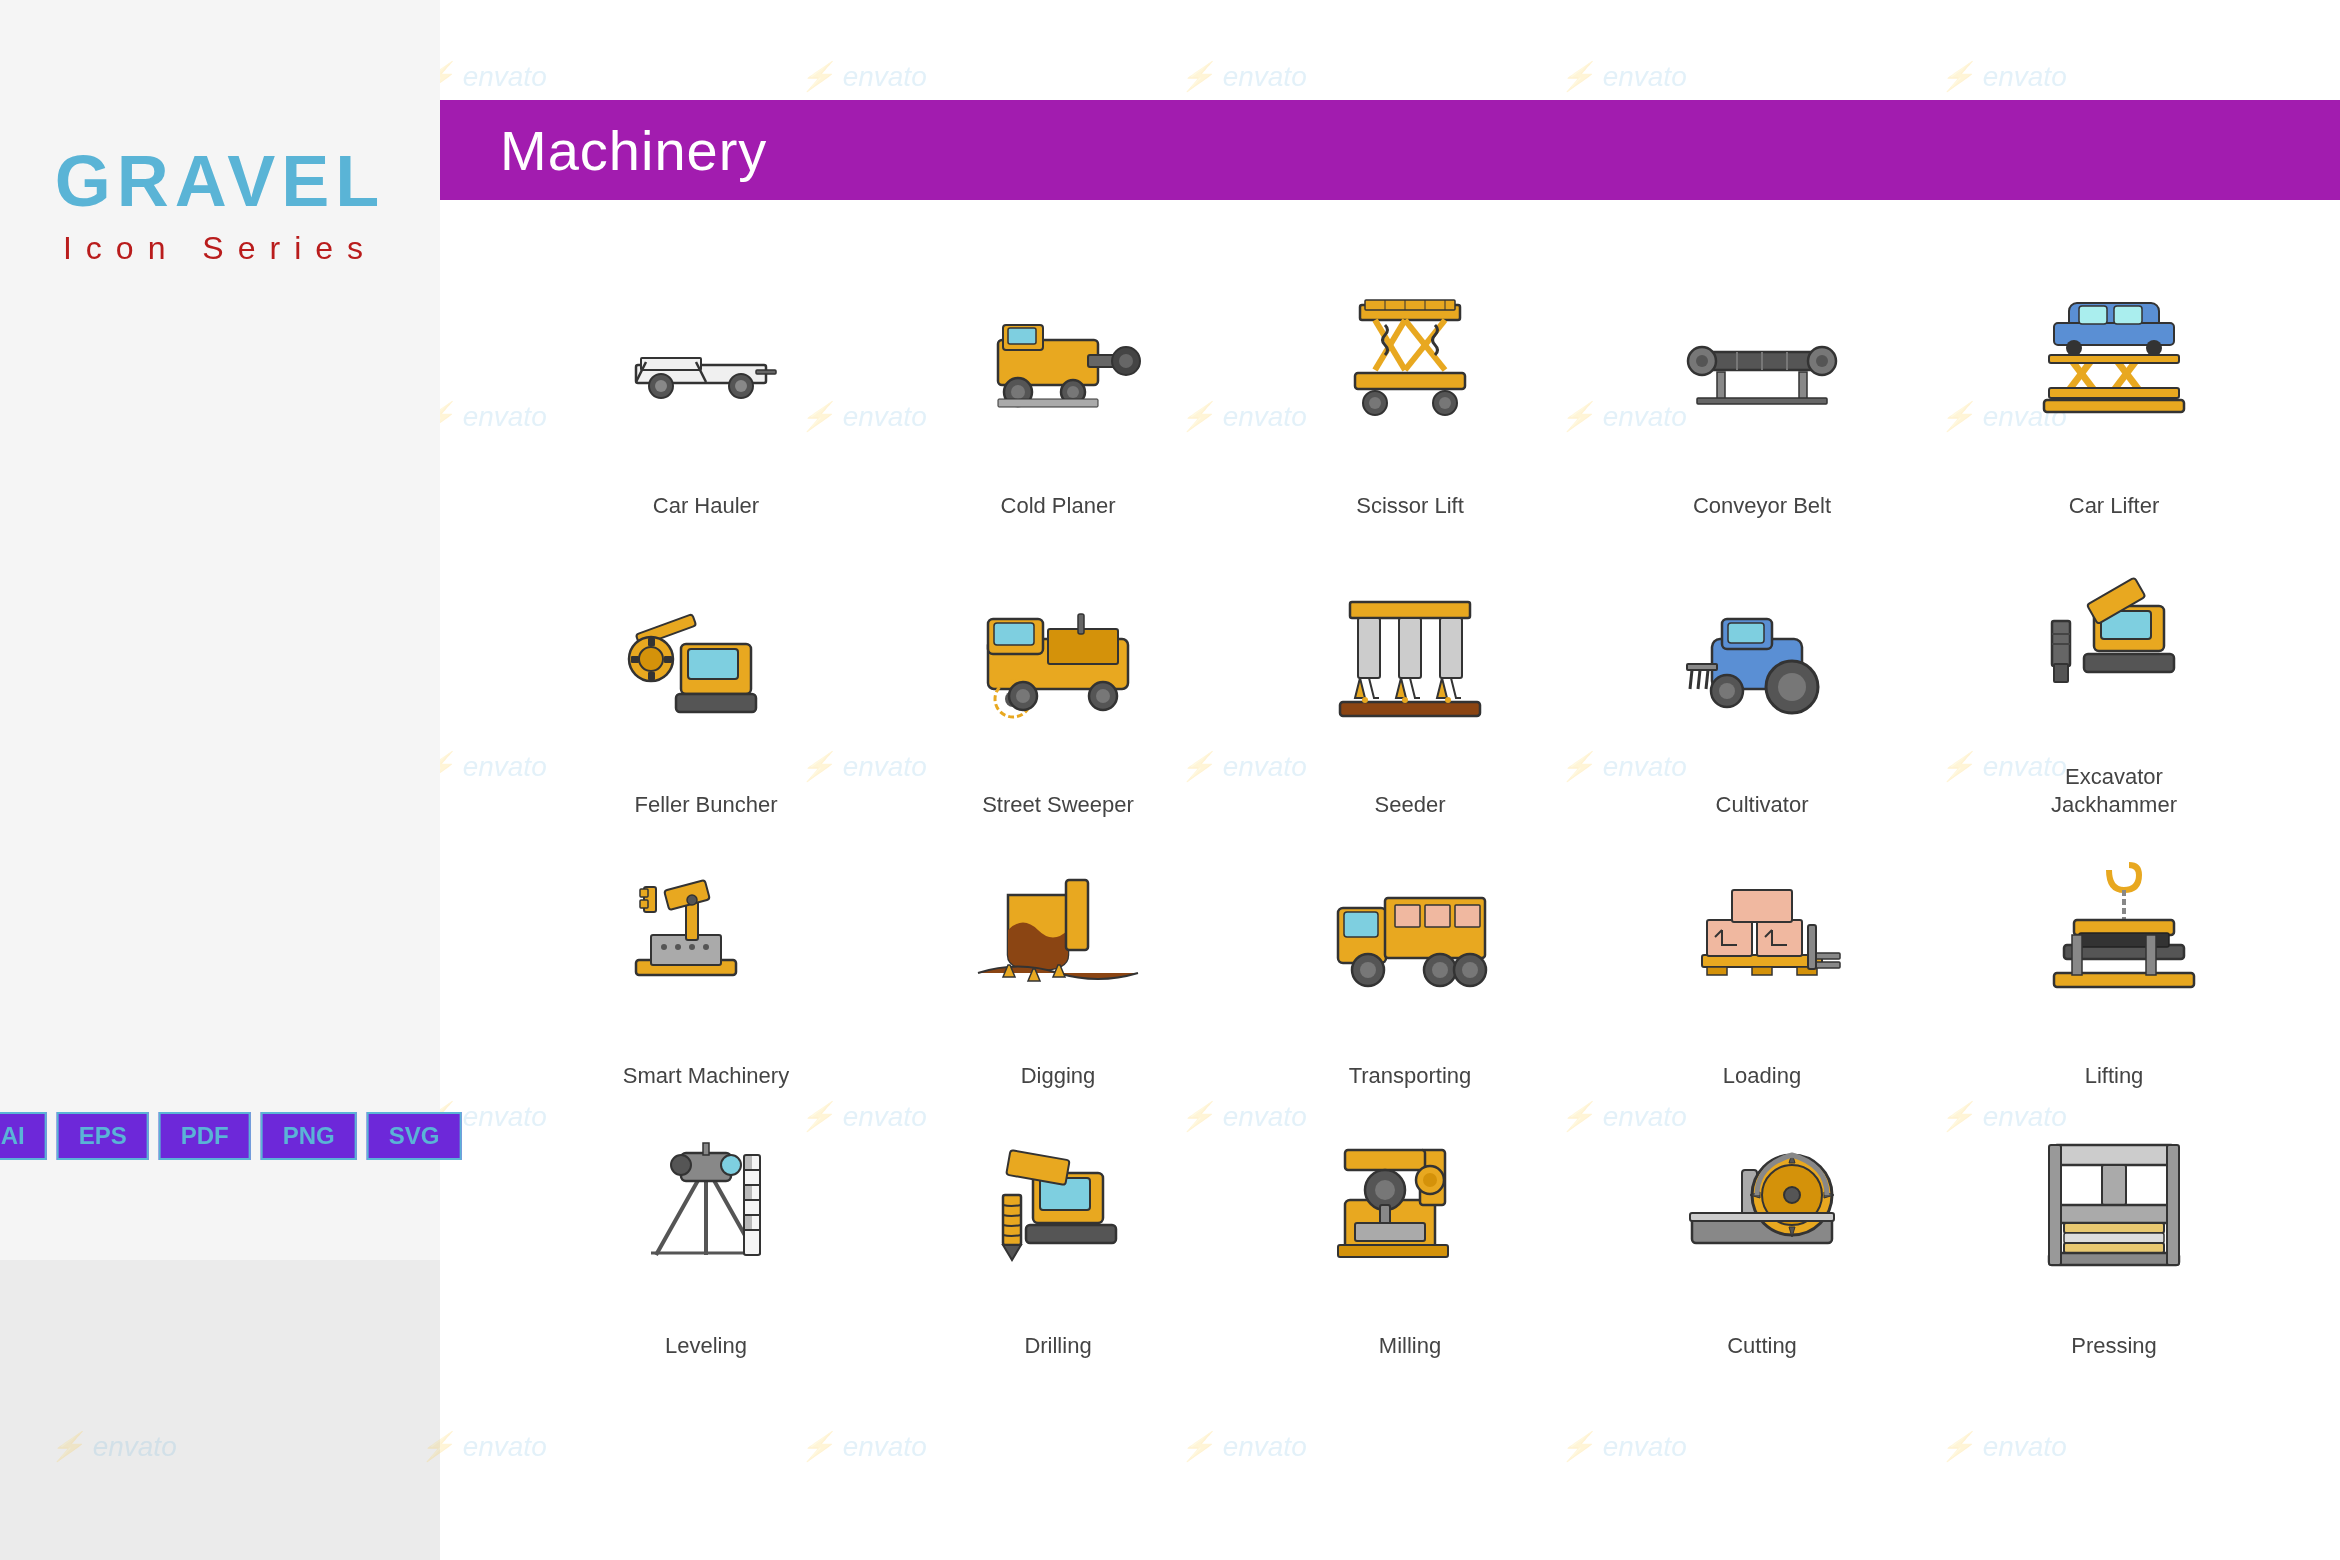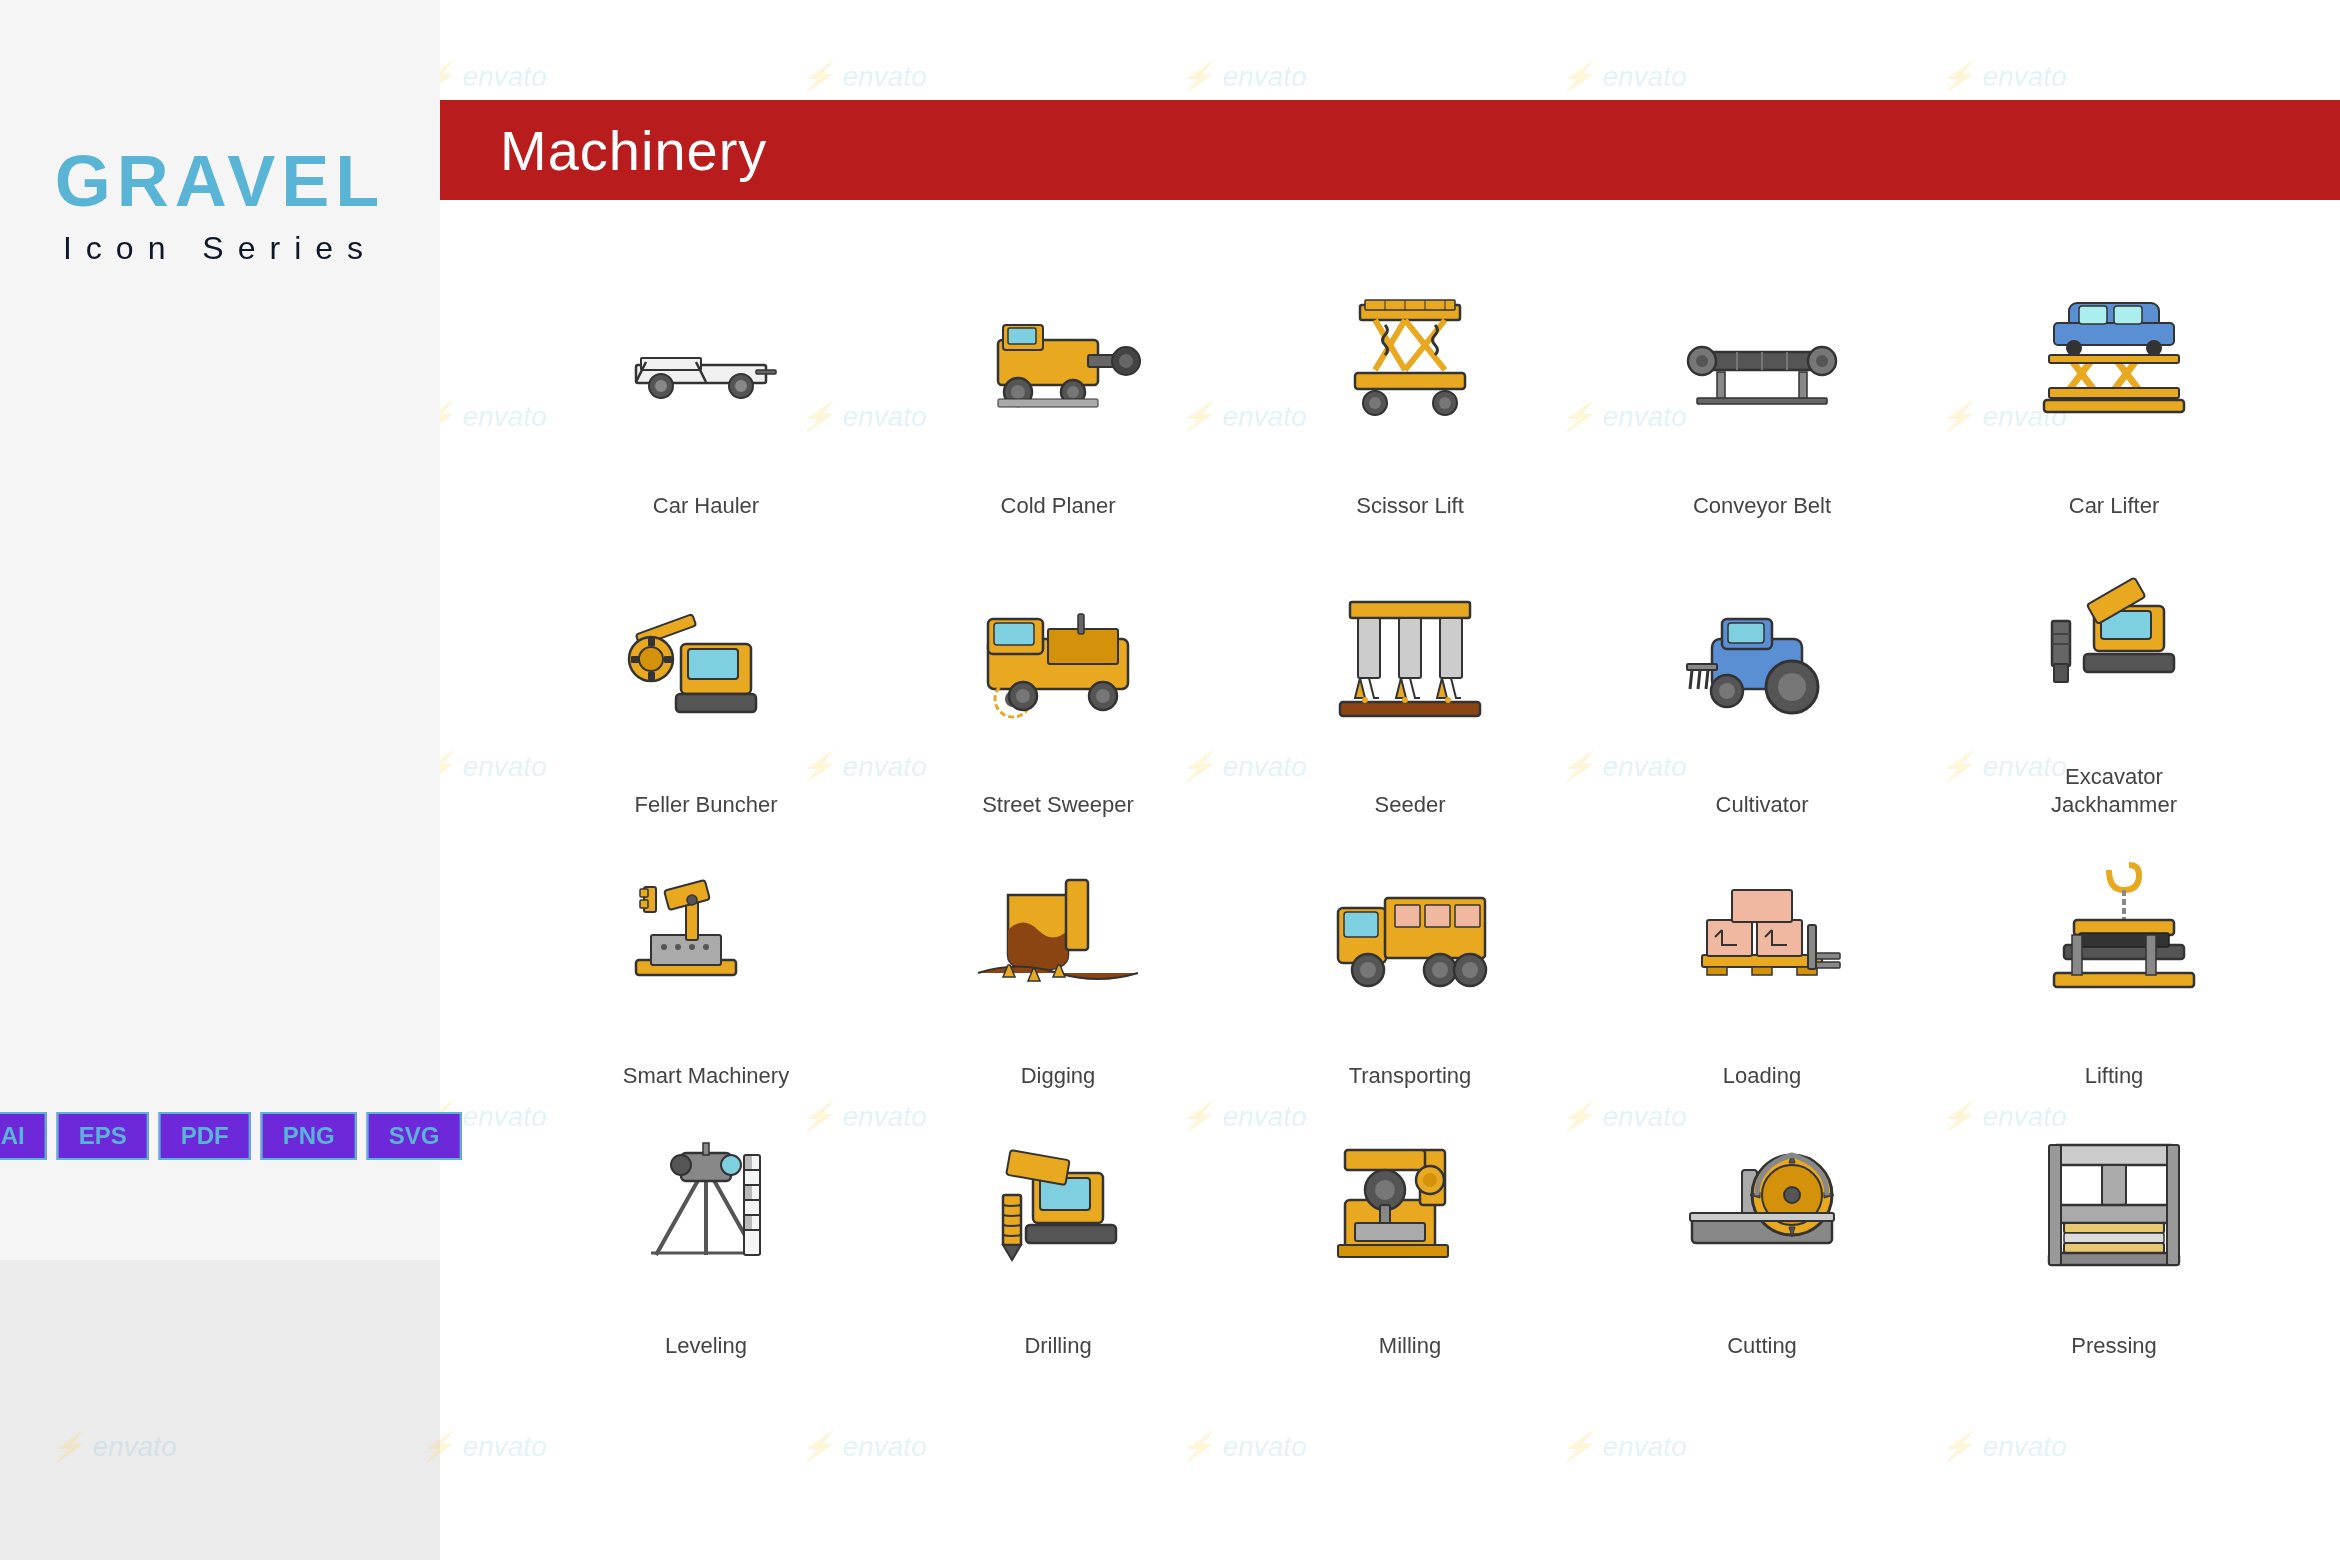--- a/index.html
+++ b/index.html
@@ -32,21 +32,21 @@
       top: 0; left: 440px; right: 0; bottom: 0;
       background: #ffffff;
     }
 
     .header-banner {
       position: absolute;
       top: 100px;
       left: 440px;
       right: 0;
       height: 100px;
-      background: #b91c1c;
+      background: #a21caf;
       display: flex;
       align-items: center;
       padding-left: 60px;
     }
 
     .header-banner h1 {
       color: white;
       font-size: 56px;
       font-weight: 400;
       letter-spacing: 1px;
@@ -69,21 +69,21 @@
     }
 
     .brand-title .gravel {
       color: #5ab4d6;
       font-size: 72px;
       font-weight: 900;
       letter-spacing: 6px;
     }
 
     .brand-title .icon-series {
-      color: #0f172a;
+      color: #b91c1c;
       font-size: 32px;
       letter-spacing: 14px;
       margin-top: 8px;
     }
 
     .format-badges {
       position: absolute;
       bottom: 100px;
       left: 50%;
       transform: translateX(-50%);

